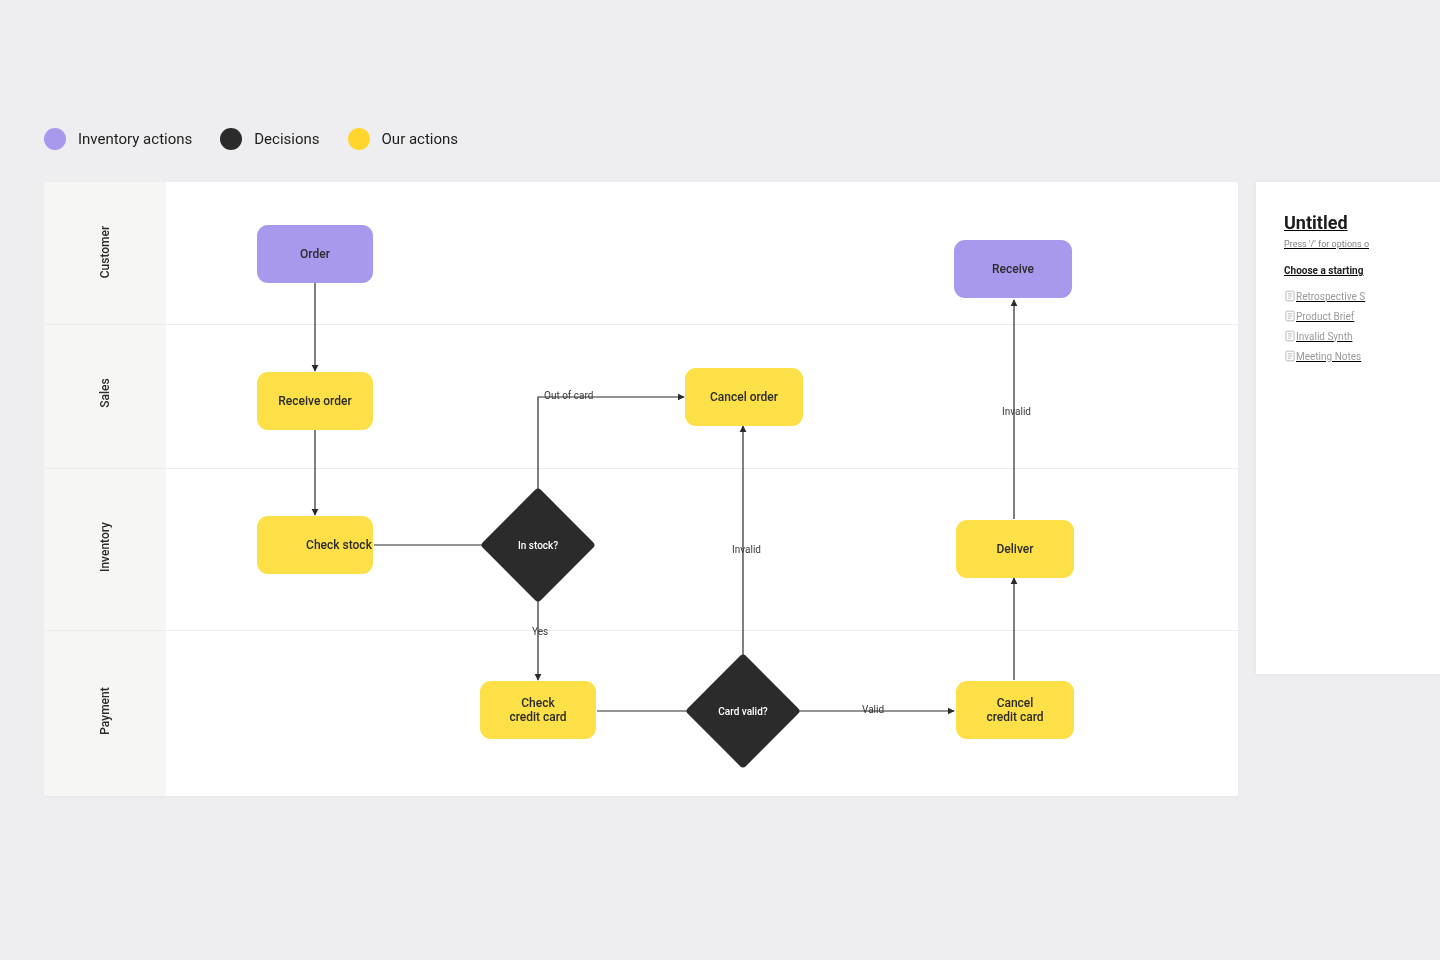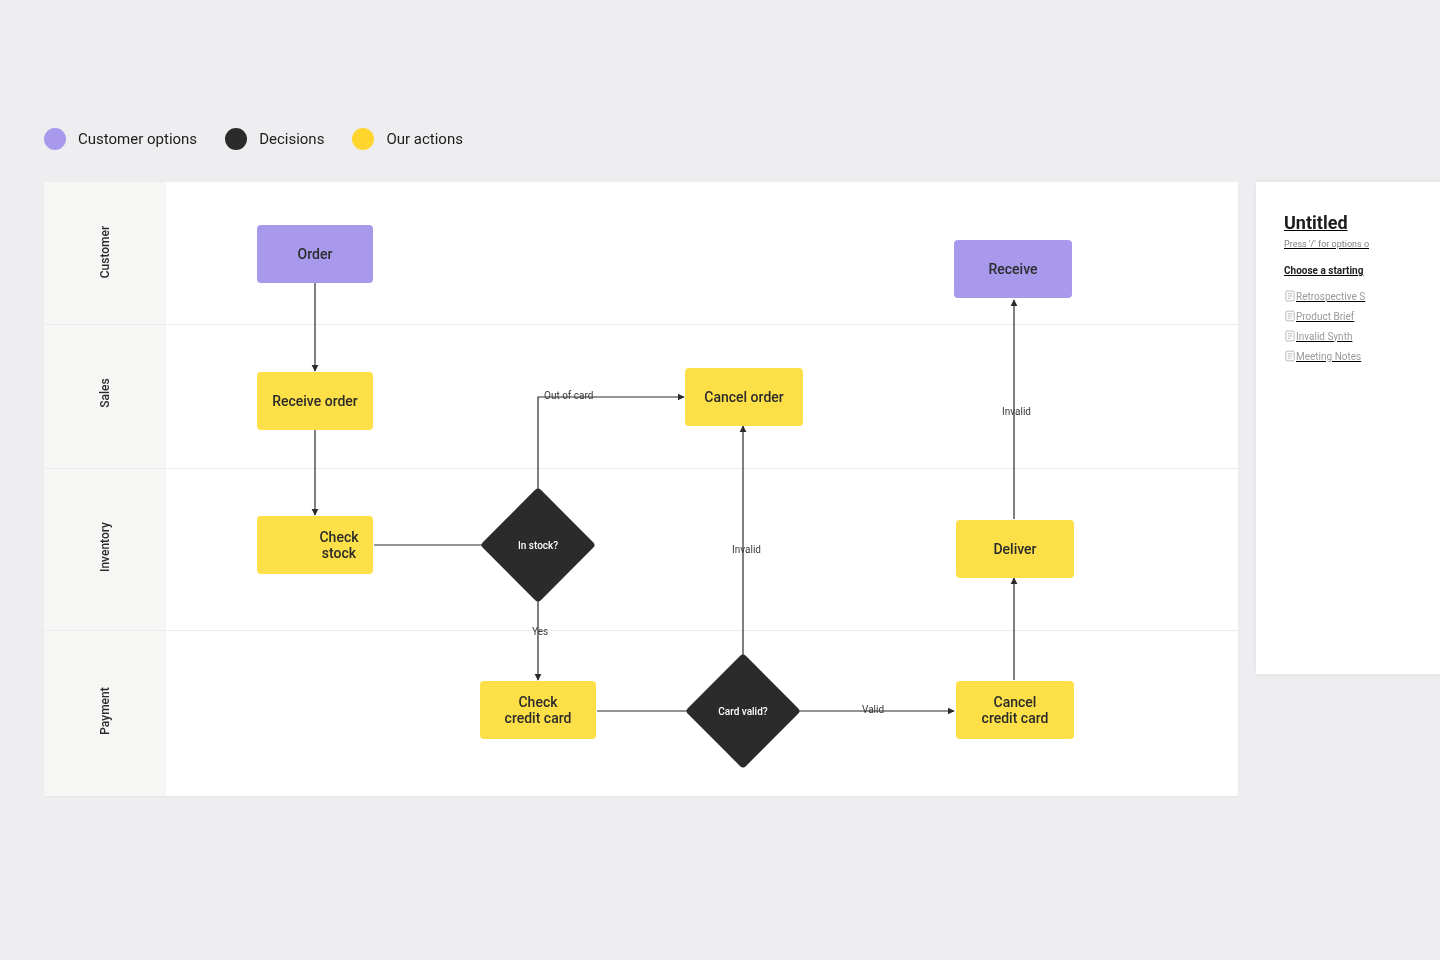--- a/index.html
+++ b/index.html
@@ -21,21 +21,21 @@
   .lane-label.sales     { top: 204px; }
   .lane-label.inventory { top: 358px; }
   .lane-label.payment   { top: 522px; }
 
   .lane-divider { position: absolute; left: 0; width: 100%; height: 1px; background: #ececec; }
 
   
   .stage { position: absolute; left: 0; top: 0; width: 100%; height: 100%; }
 
   
-  .node { position: absolute; display: flex; flex-direction: column; align-items: center; justify-content: center; text-align: center; font-size: 14px; color: #2b2b2b; font-weight: 500; border-radius: 4px; }
+  .node { position: absolute; display: flex; flex-direction: column; align-items: center; justify-content: center; text-align: center; font-size: 12px; color: #2b2b2b; font-weight: 500; border-radius: 11px; }
   .node.purple { background: #a999ec; }
   .node.yellow { background: #fde047; justify-content: center; }
 
   .diamond { position: absolute; width: 82px; height: 82px; }
   .diamond .rot { width: 100%; height: 100%; background: #2b2b2b; transform: rotate(45deg); border-radius: 4px; }
   .diamond .lbl { position: absolute; inset: 0; display: flex; align-items: center; justify-content: center; color: #ffffff; font-size: 10px; font-weight: 500; text-align: center; }
 
   .edge-label { position: absolute; font-size: 10px; color: #3a3a3a; }
 
   
@@ -46,21 +46,21 @@
   .tmpl-item  { display: flex; align-items: center; gap: 0; font-size: 10px; color: #9a9a9a; padding: 4px 0; cursor: pointer; }
   .tmpl-icon  { width: 12px; height: 12px; flex: 0 0 12px; }
   .tmpl-icon svg { width: 12px; height: 12px; display: block; }
 </style>
 </head>
 <body>
 
 <div class="legend">
   <div class="legend-item">
     <span class="swatch purple"></span>
-    <span>Customer options</span>
+    <span>Inventory actions</span>
   </div>
   <div class="legend-item">
     <span class="swatch dark"></span>
     <span>Decisions</span>
   </div>
   <div class="legend-item">
     <span class="swatch yellow"></span>
     <span>Our actions</span>
   </div>
 </div>

